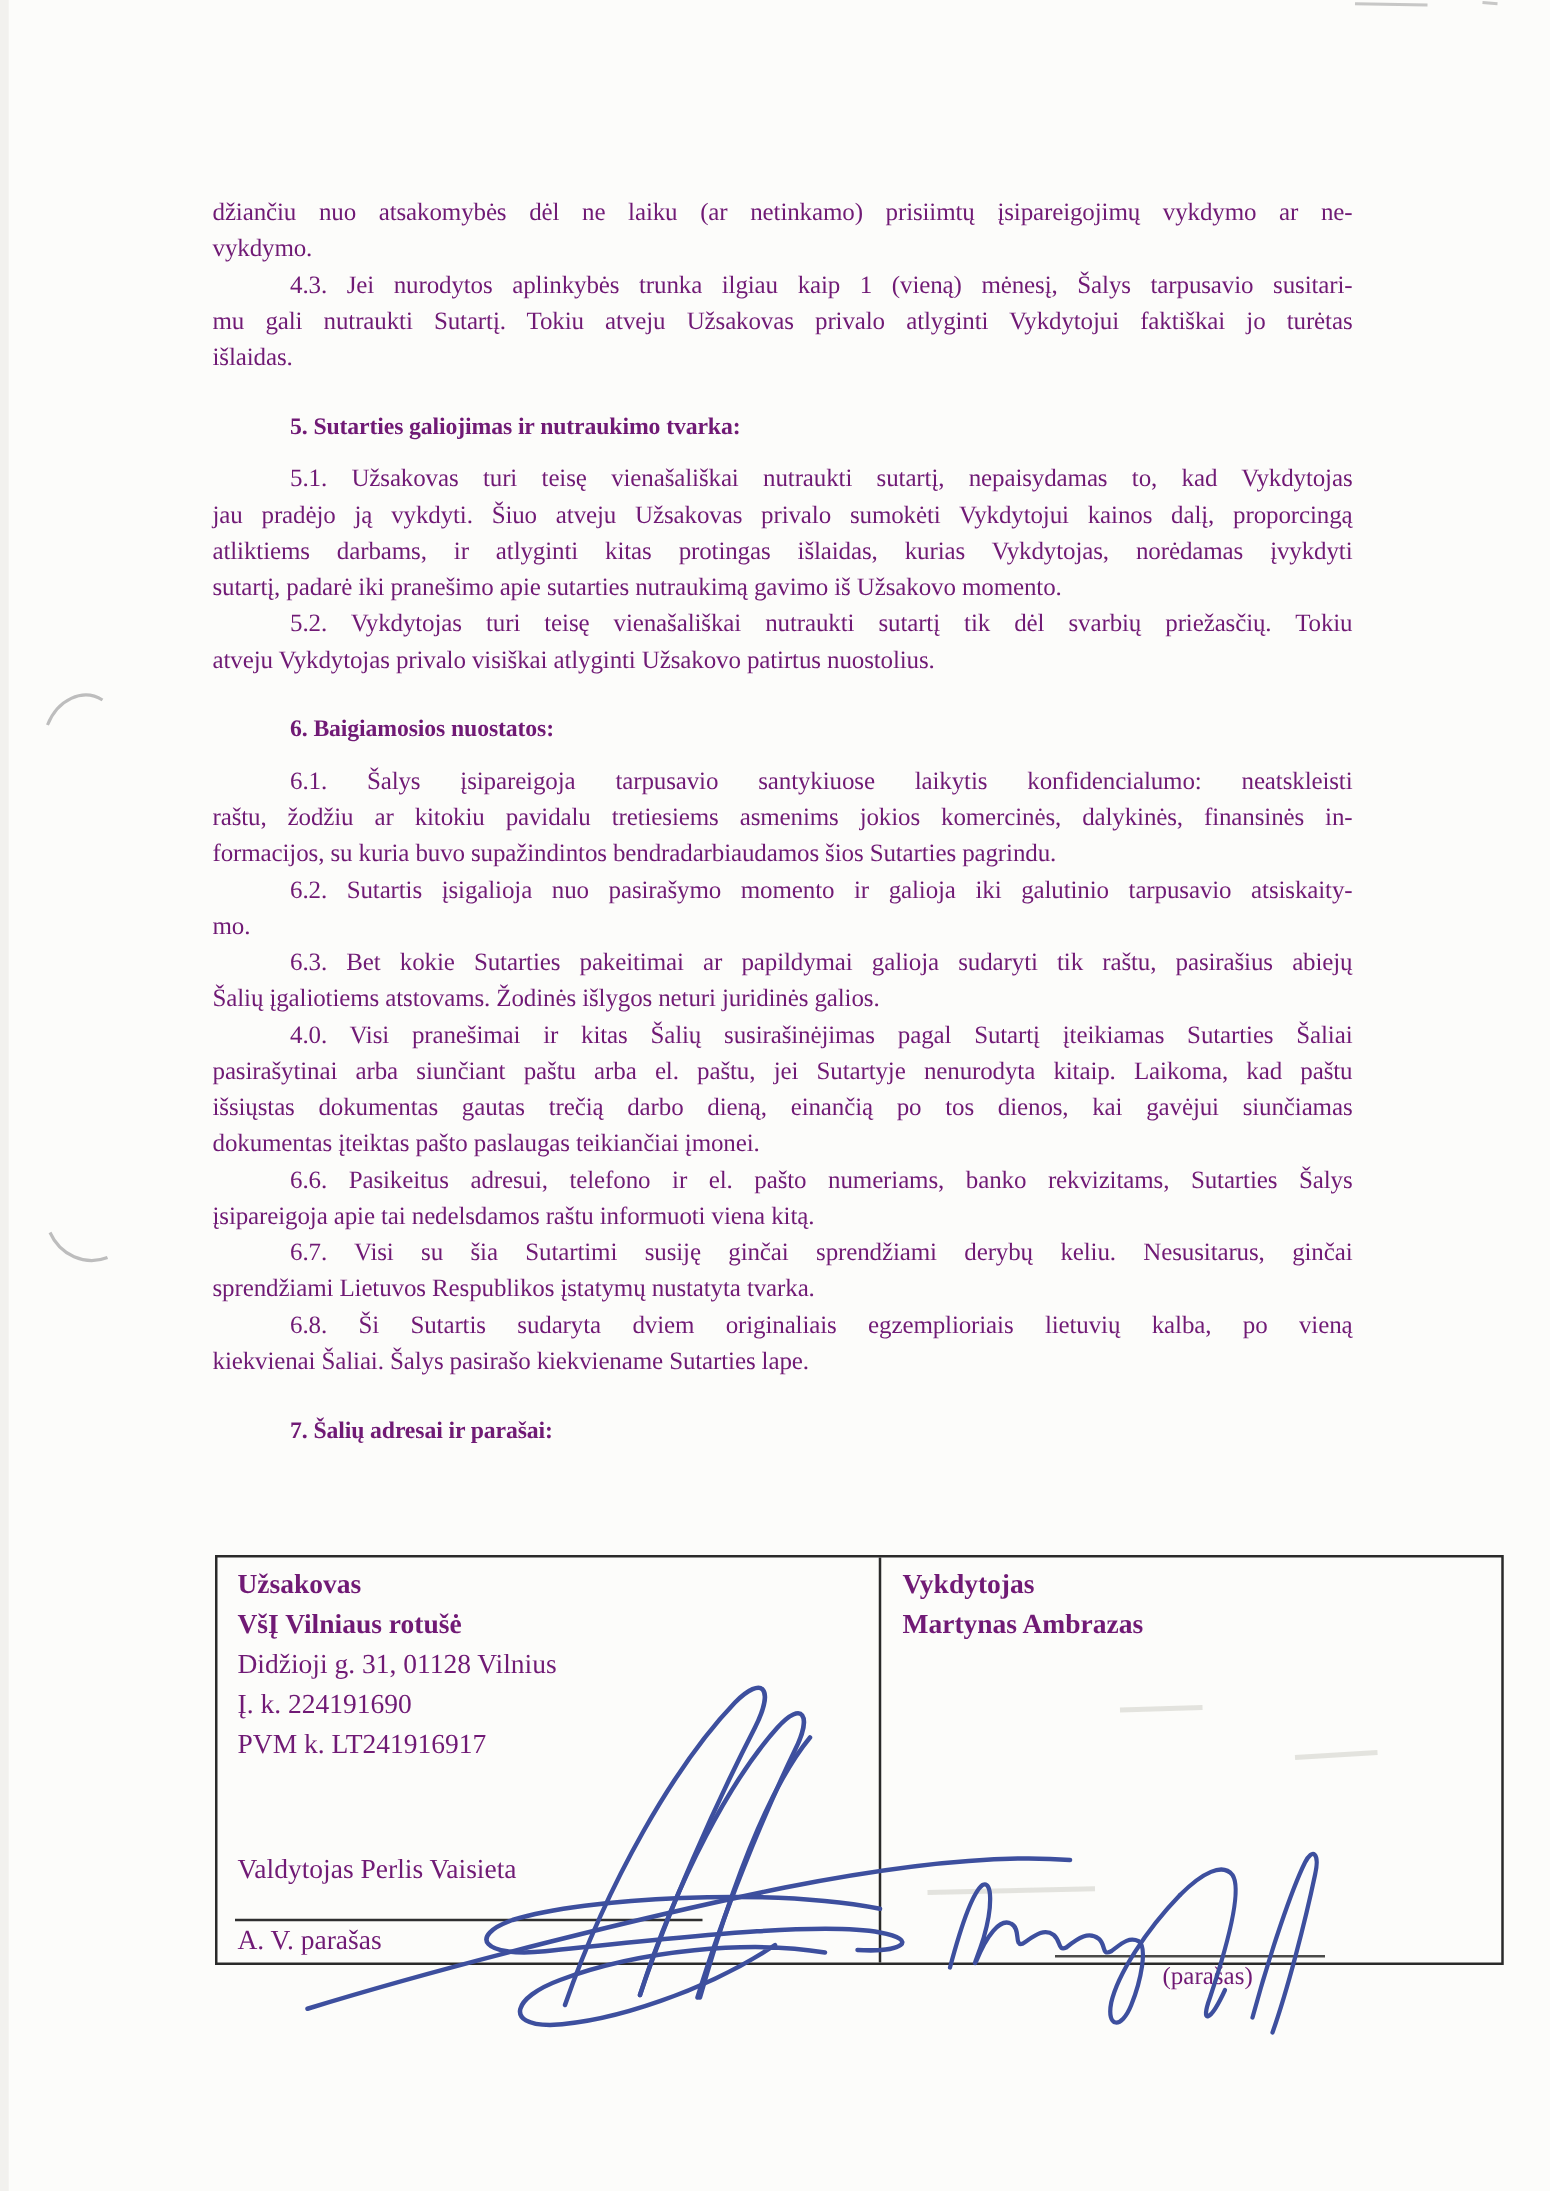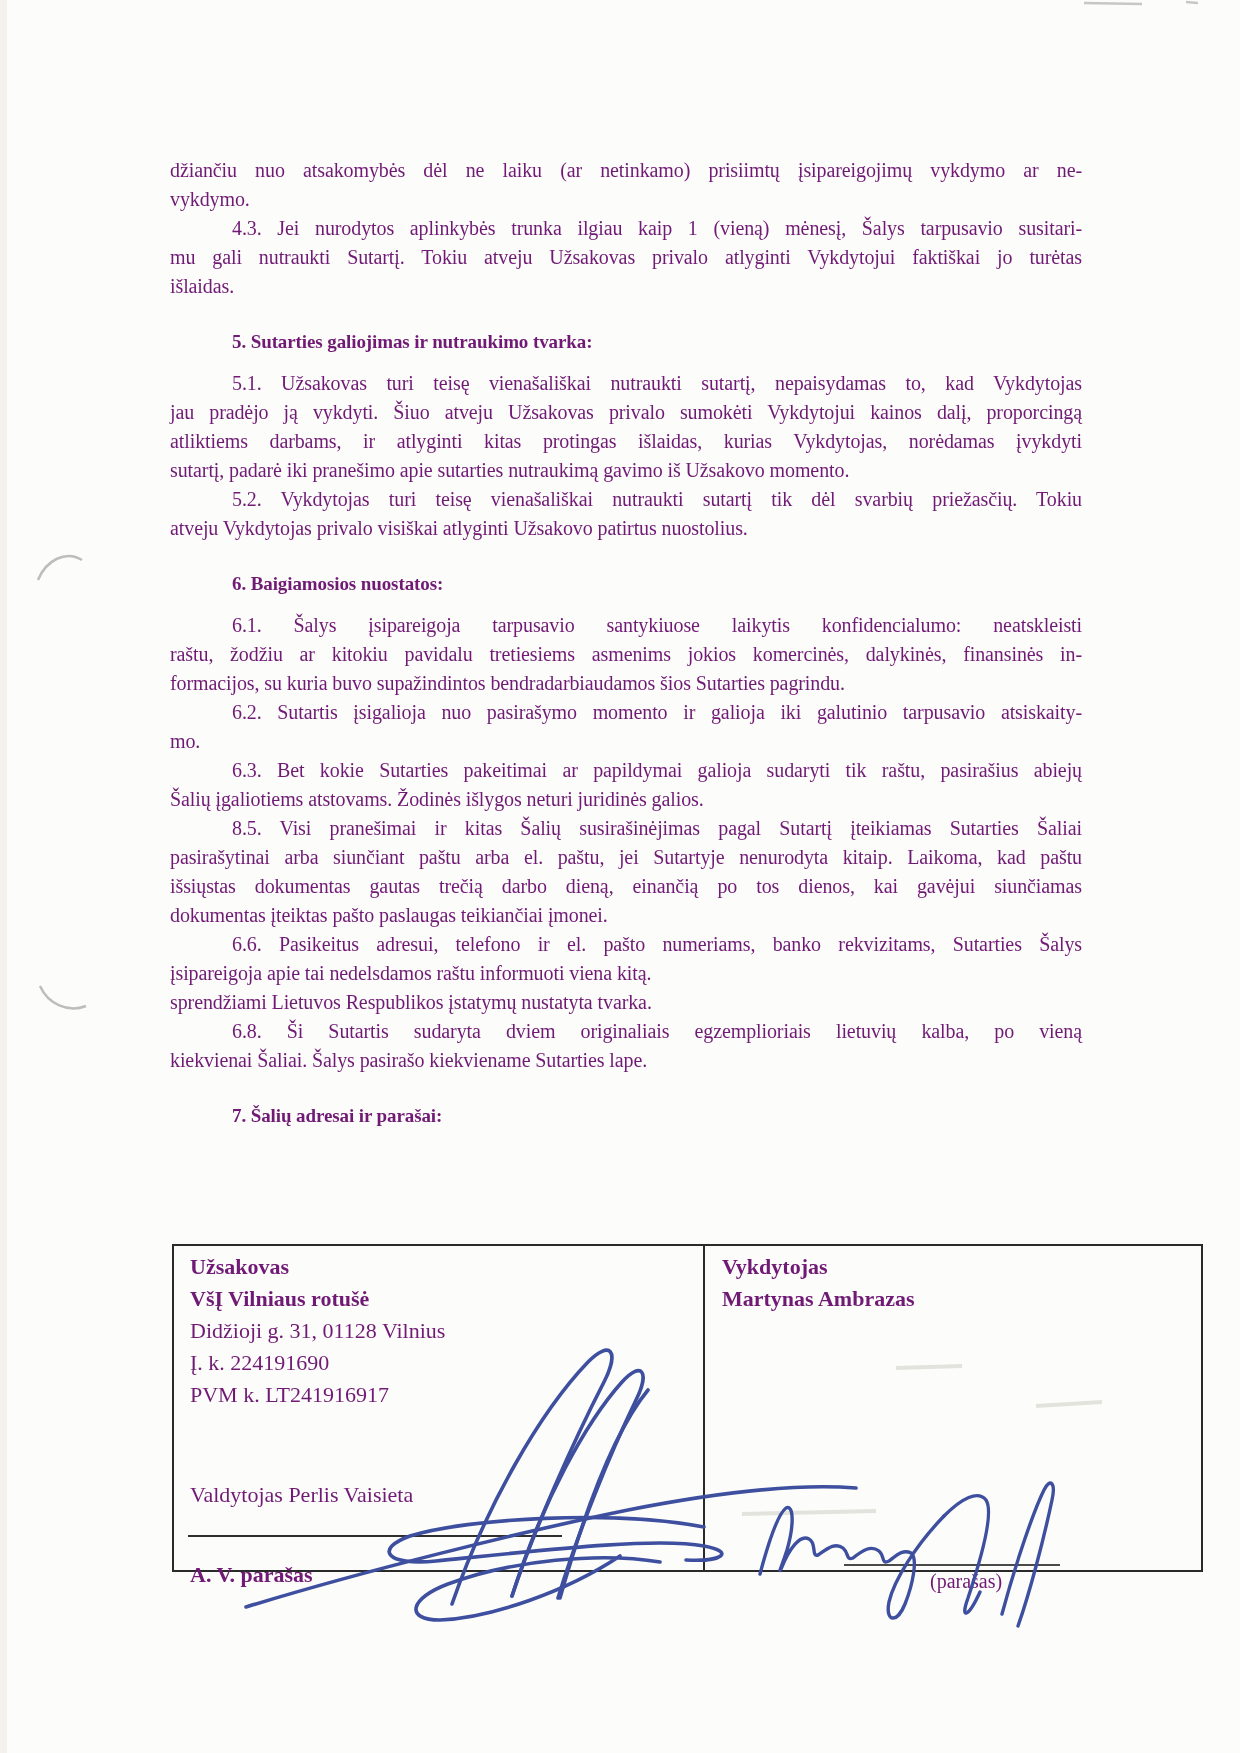--- a/index.html
+++ b/index.html
@@ -91,50 +91,51 @@
       </div>
       <div class="para indent">
         <div class="tline first">6.2. Sutartis įsigalioja nuo pasirašymo momento ir galioja iki galutinio tarpusavio atsiskaity-</div>
         <div class="tline last">mo.</div>
       </div>
       <div class="para indent">
         <div class="tline first">6.3. Bet kokie Sutarties pakeitimai ar papildymai galioja sudaryti tik raštu, pasirašius abiejų</div>
         <div class="tline last">Šalių įgaliotiems atstovams. Žodinės išlygos neturi juridinės galios.</div>
       </div>
       <div class="para indent">
-        <div class="tline first">8.5. Visi pranešimai ir kitas Šalių susirašinėjimas pagal Sutartį įteikiamas Sutarties Šaliai</div>
+        <div class="tline first">4.0. Visi pranešimai ir kitas Šalių susirašinėjimas pagal Sutartį įteikiamas Sutarties Šaliai</div>
         <div class="tline">pasirašytinai arba siunčiant paštu arba el. paštu, jei Sutartyje nenurodyta kitaip. Laikoma, kad paštu</div>
         <div class="tline">išsiųstas dokumentas gautas trečią darbo dieną, einančią po tos dienos, kai gavėjui siunčiamas</div>
         <div class="tline last">dokumentas įteiktas pašto paslaugas teikiančiai įmonei.</div>
       </div>
       <div class="para indent">
         <div class="tline first">6.6. Pasikeitus adresui, telefono ir el. pašto numeriams, banko rekvizitams, Sutarties Šalys</div>
         <div class="tline last">įsipareigoja apie tai nedelsdamos raštu informuoti viena kitą.</div>
       </div>
       <div class="para indent">
+        <div class="tline first">6.7. Visi su šia Sutartimi susiję ginčai sprendžiami derybų keliu. Nesusitarus, ginčai</div>
         <div class="tline last">sprendžiami Lietuvos Respublikos įstatymų nustatyta tvarka.</div>
       </div>
       <div class="para indent">
         <div class="tline first">6.8. Ši Sutartis sudaryta dviem originaliais egzemplioriais lietuvių kalba, po vieną</div>
         <div class="tline last">kiekvienai Šaliai. Šalys pasirašo kiekviename Sutarties lape.</div>
       </div>
       <div class="heading">7. Šalių adresai ir parašai:</div>
     </div>
 
   <div class="parties-table">
     <div class="col-divider"></div>
 
     <div class="cell-line bold" style="left:16px;top:8px;">Užsakovas</div>
     <div class="cell-line bold" style="left:16px;top:40px;">VšĮ Vilniaus rotušė</div>
     <div class="cell-line" style="left:16px;top:72px;">Didžioji g. 31, 01128 Vilnius</div>
     <div class="cell-line" style="left:16px;top:104px;">Į. k. 224191690</div>
     <div class="cell-line" style="left:16px;top:136px;">PVM k. LT241916917</div>
     <div class="cell-line" style="left:16px;top:236px;">Valdytojas Perlis Vaisieta</div>
     <div class="sig-rule" style="left:14px;top:289px;width:374px;"></div>
-    <div class="cell-line" style="left:16px;top:316px;font-weight:bold;">A. V. parašas</div>
+    <div class="cell-line" style="left:16px;top:293px;">A. V. parašas</div>
 
     <div class="cell-line bold" style="left:548px;top:8px;">Vykdytojas</div>
     <div class="cell-line bold" style="left:548px;top:40px;">Martynas Ambrazas</div>
     <div class="sig-rule right" style="left:670px;top:318px;width:216px;"></div>
     <div class="cell-line caption-small" style="left:756px;top:324px;">(parašas)</div>
   </div>
 
   <svg class="ink-layer" viewBox="0 0 1240 1753" aria-hidden="true">
 
     <path d="M1084,3 L1142,4 M1186,2 L1198,3" stroke="#9a9a9a" stroke-width="2.5" fill="none" opacity="0.55"></path>

